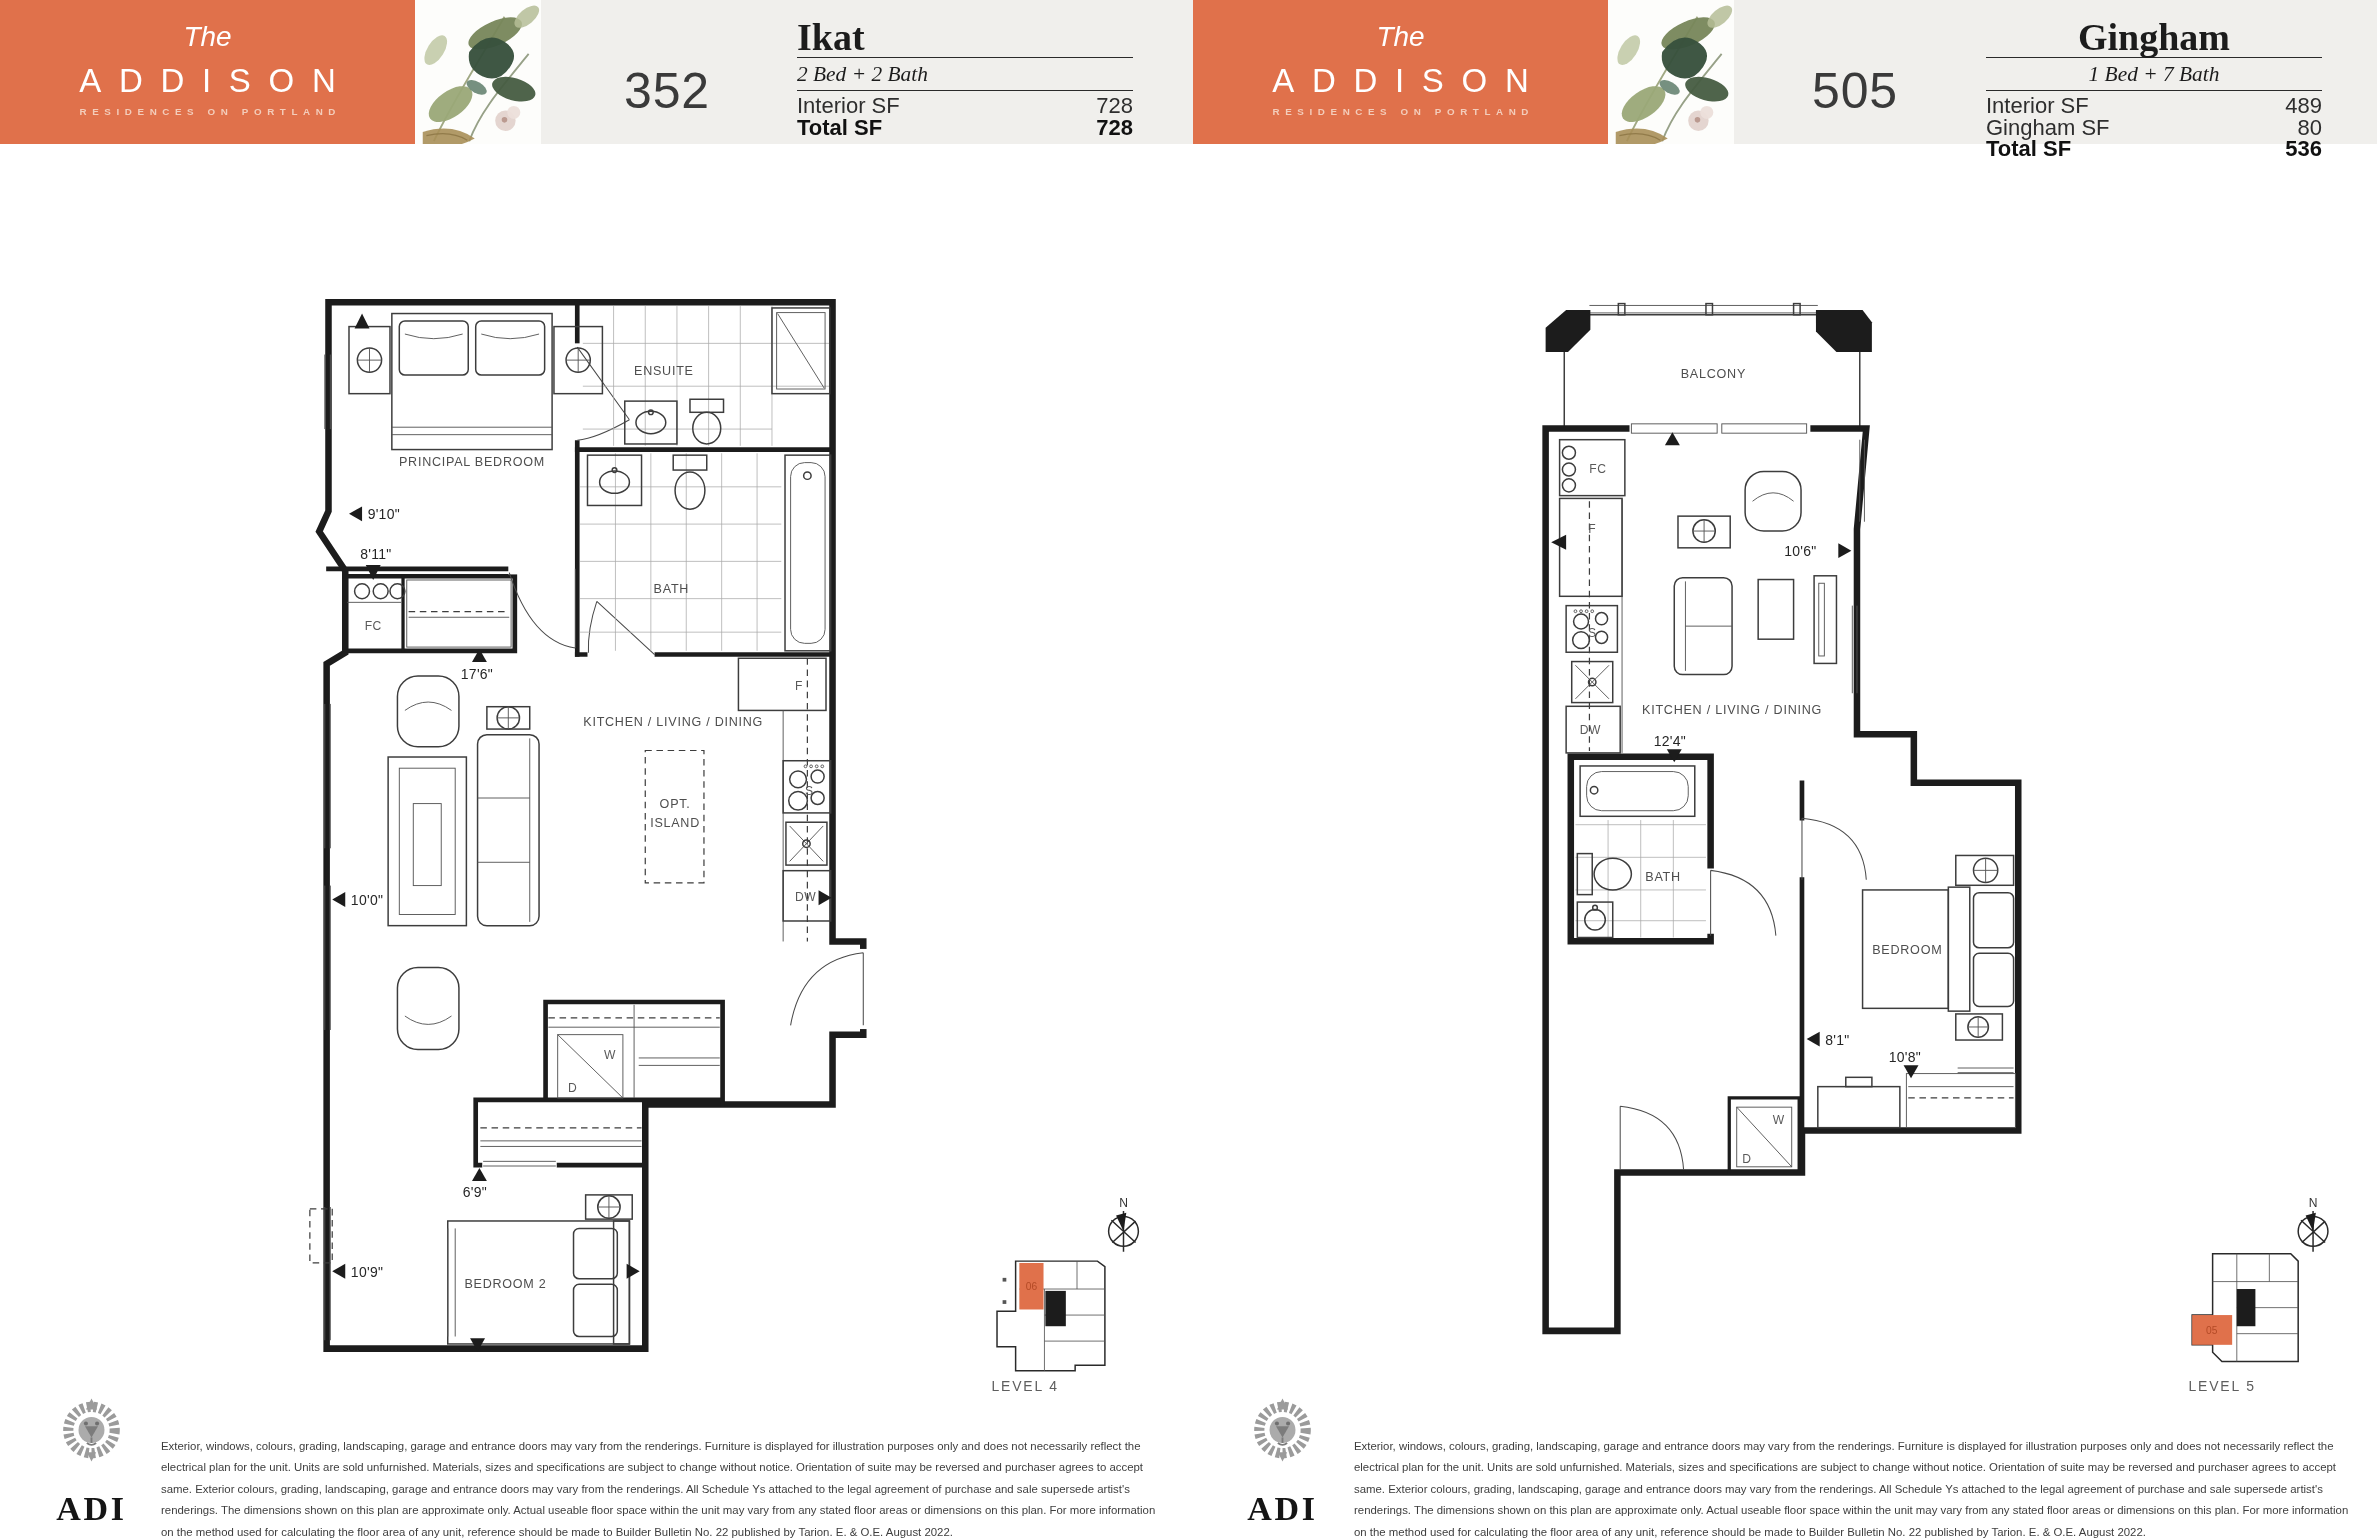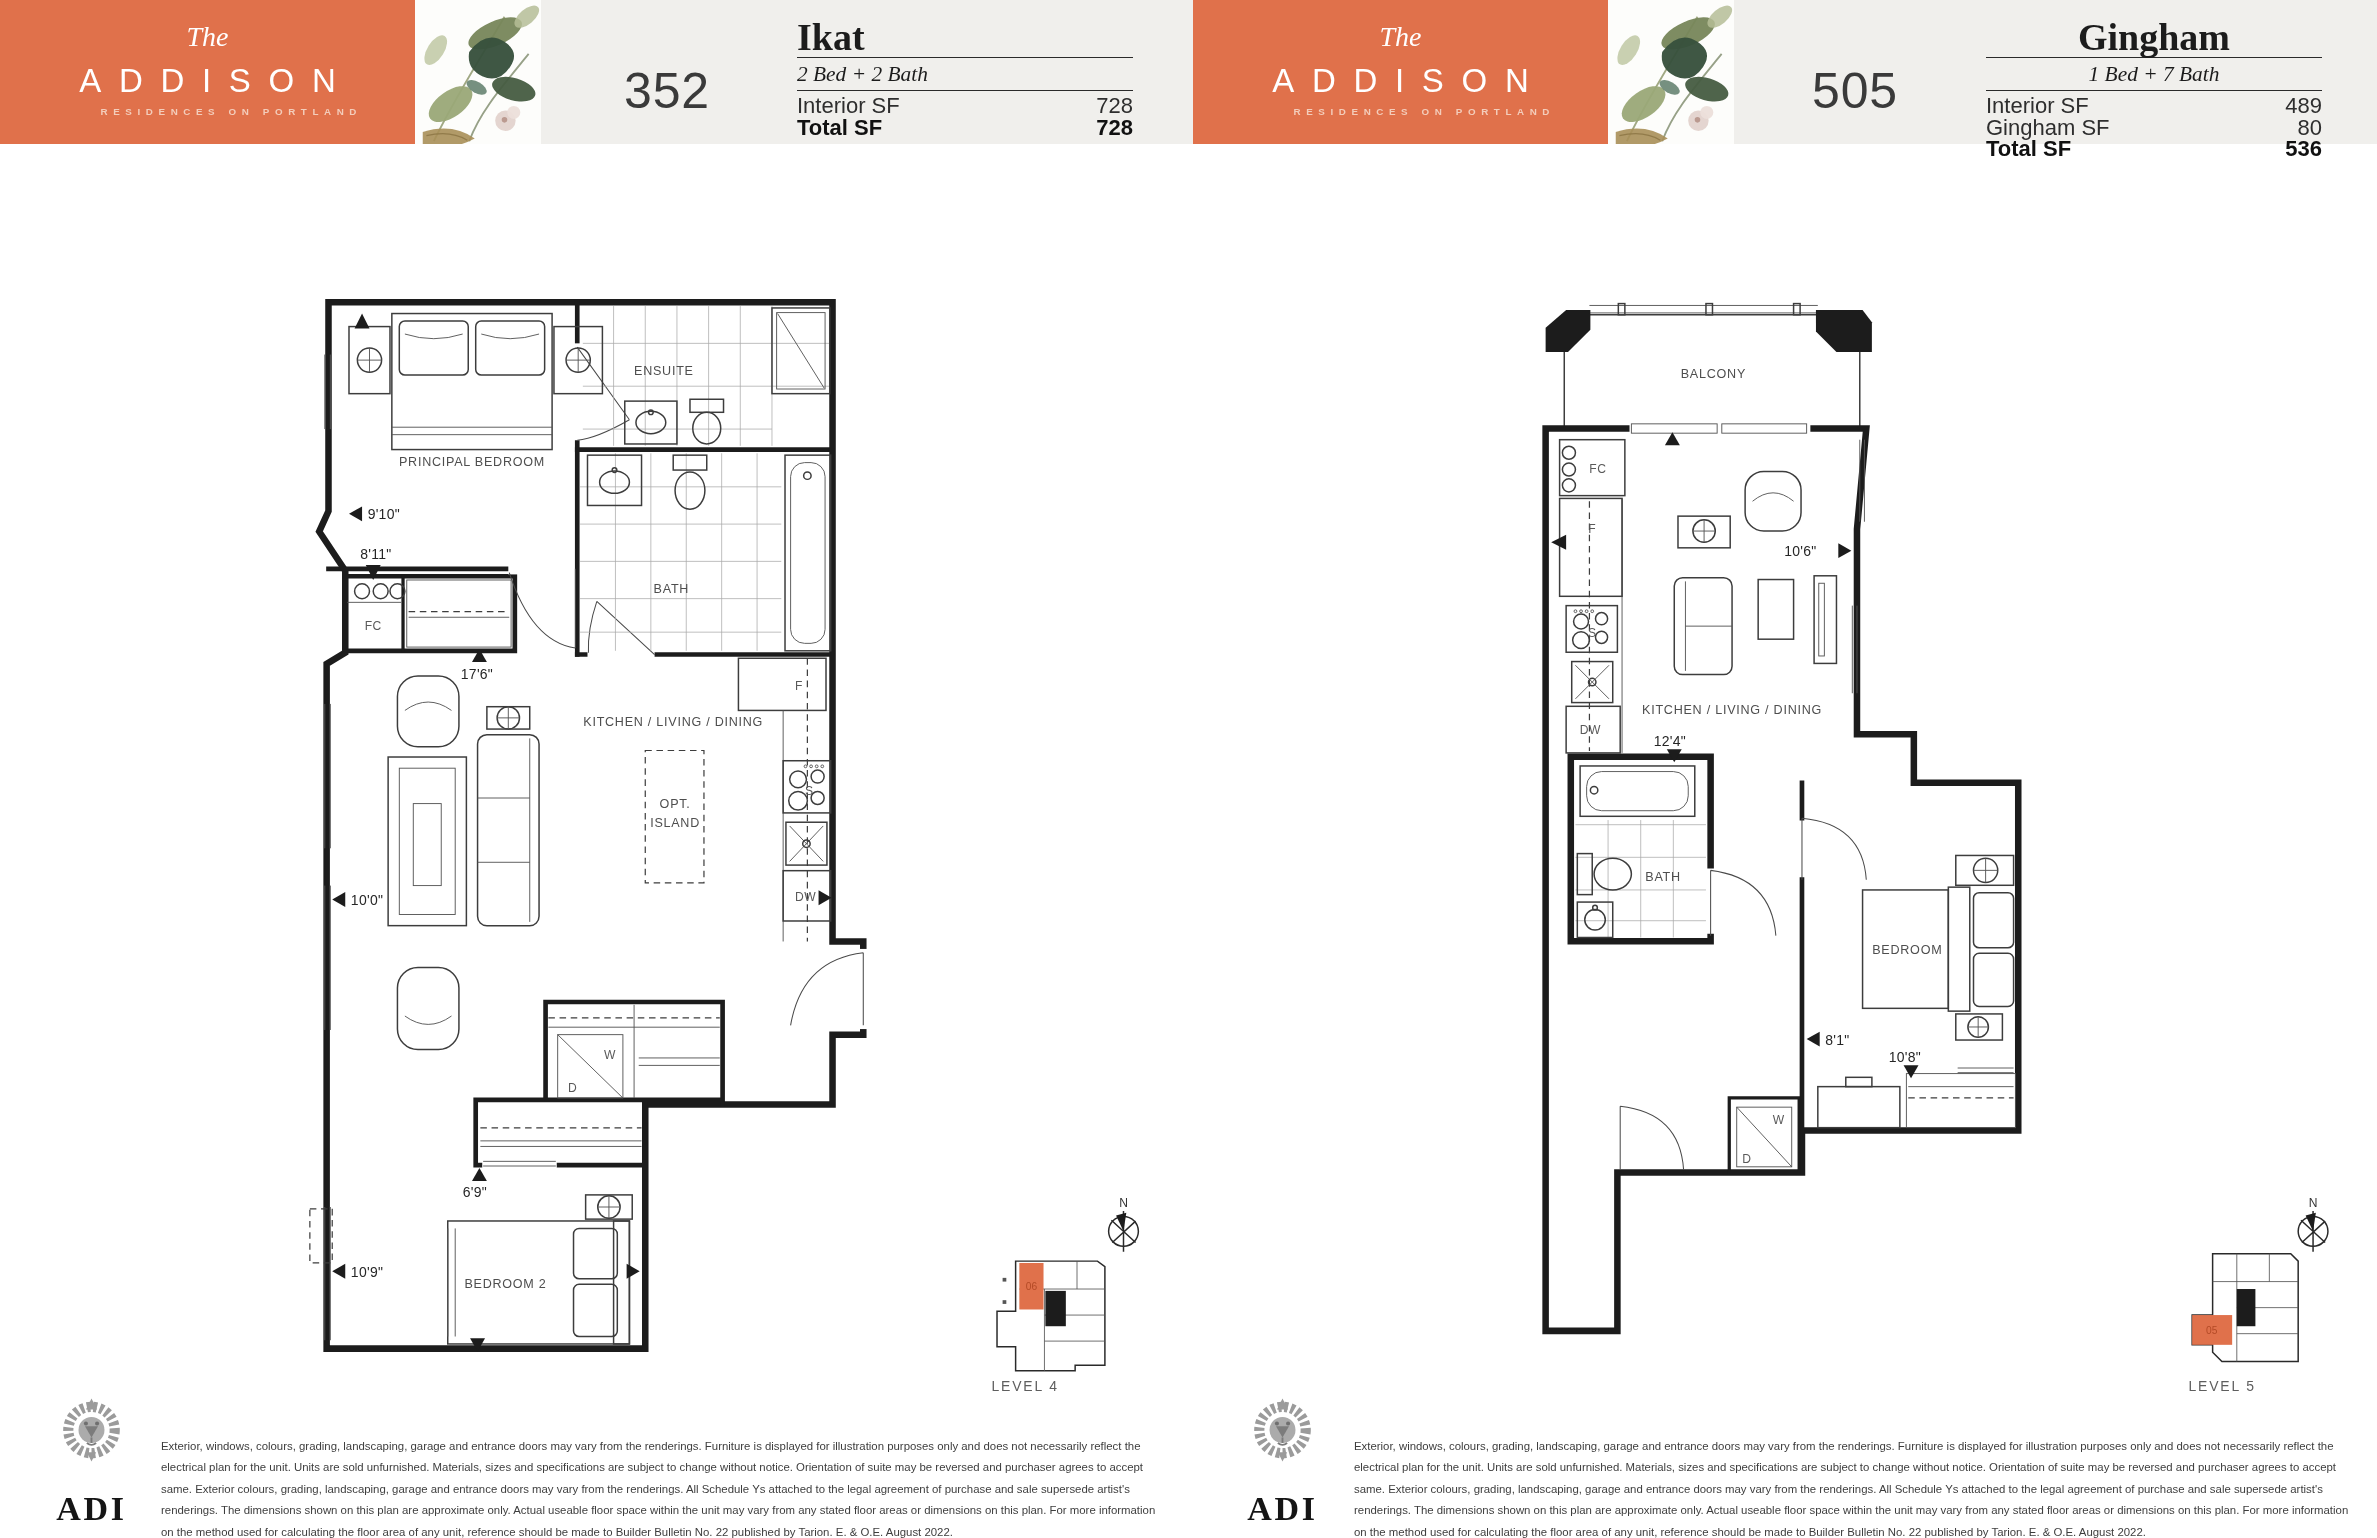--- a/index.html
+++ b/index.html
@@ -2,23 +2,23 @@
 <html style="font-size:15px"><head>
 <meta charset="utf-8">
 <style>
   html,body{margin:0;padding:0;}
   body{width:2377px;height:1538px;background:#ffffff;font-family:"Liberation Sans",sans-serif;overflow:hidden;}
   .page{position:relative;width:2377px;height:1538px;background:#ffffff;}
 
   
   .header-band{position:absolute;left:0;top:0;width:2377px;height:144px;background:#f0efec;}
   .brand-panel{position:absolute;top:0;width:415px;height:144px;background:#e0714b;color:#fff;text-align:center;}
-  .brand-the{position:absolute;top:20.5px;left:0;width:100%;font-family:Liberation Serif, serif;font-style:italic;font-size:28px;color:#ffffff;}
+  .brand-the{position:absolute;top:20.5px;left:0;width:100%;font-family:Liberation Sans, sans-serif;font-style:italic;font-size:28px;color:#ffffff;}
   .brand-name{position:absolute;top:62px;left:0;width:100%;font-size:33px;letter-spacing:17.7px;text-indent:17.7px;font-weight:400;color:#ffffff;}
-  .brand-tagline{position:absolute;top:106px;left:0;width:100%;font-size:9.8px;letter-spacing:5.6px;text-indent:5.6px;color:#f3cdbb;font-weight:bold;padding-left:21px;}
+  .brand-tagline{position:absolute;top:106px;left:0;width:100%;font-size:9.8px;letter-spacing:5.6px;text-indent:5.6px;color:#f3cdbb;font-weight:bold;}
   .floral-panel{position:absolute;top:0;width:126px;height:144px;background:#fdfdfb;overflow:hidden;}
   .unit-number{position:absolute;top:62px;width:252px;text-align:center;font-size:50px;color:#3a3a3a;letter-spacing:0.9px;}
   .info-block{position:absolute;top:22.4px;width:336px;}
   .info-title{font-family:"Liberation Serif",serif;font-weight:bold;font-size:38px;color:#1c1c1c;line-height:30px;}
   .info-rule{border:none;border-top:1.9px solid #2a2a2a;margin:4.7px 0 3.7px 0;}
   .info-sub{font-family:"Liberation Serif",serif;font-style:italic;font-size:21.4px;color:#1c1c1c;line-height:24px;}
   .stat-row{display:flex;justify-content:space-between;font-size:22px;color:#2e2e2e;line-height:21.4px;}
   .stat-row.bold{font-weight:bold;color:#111;}
 
   

